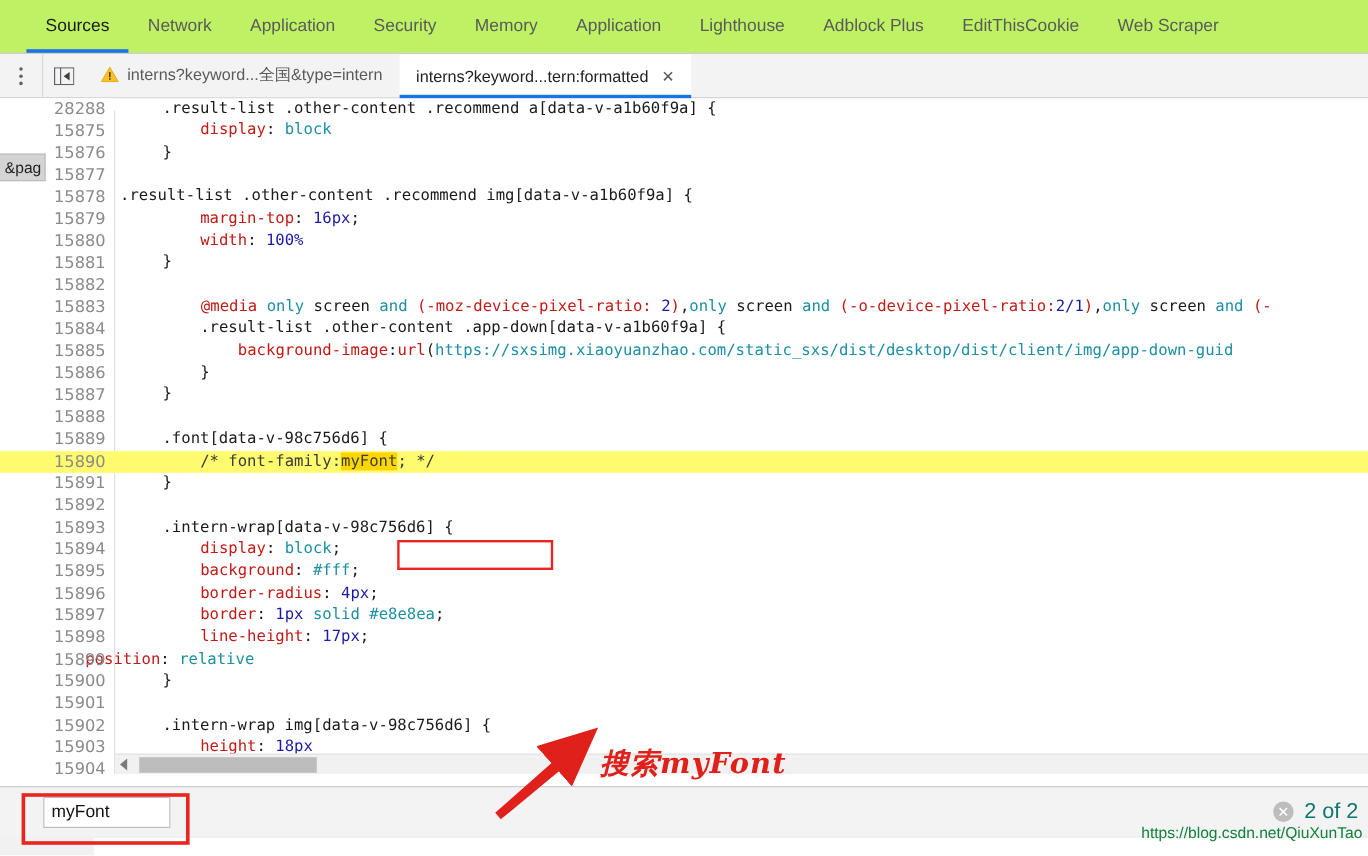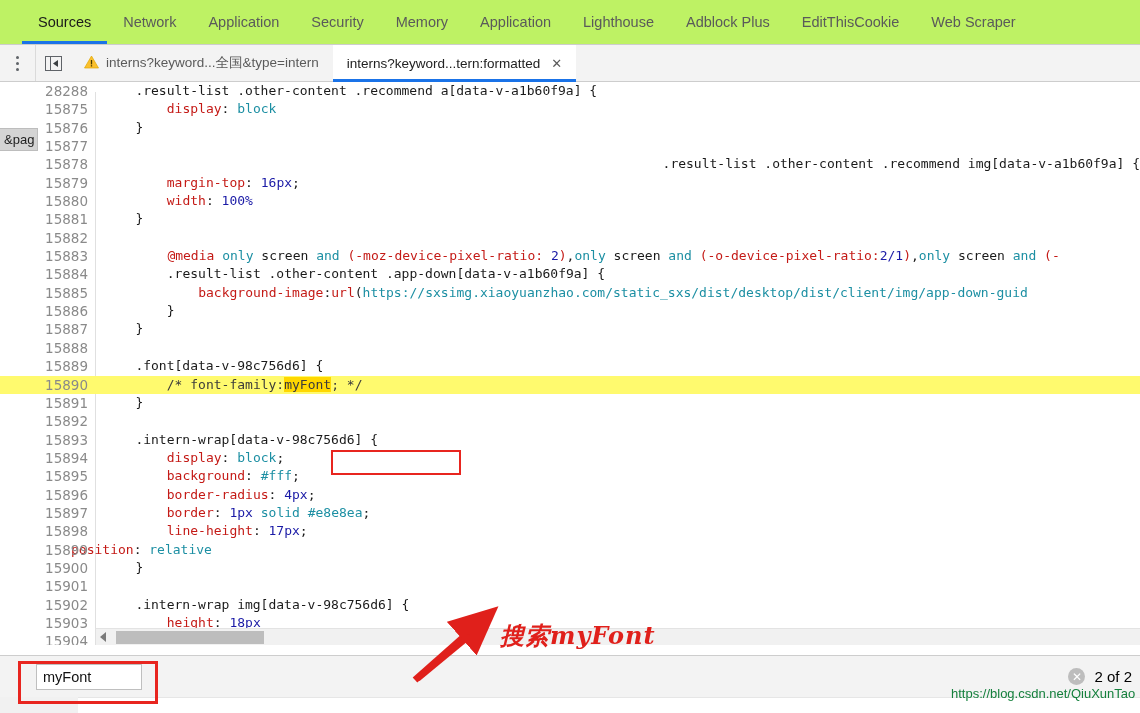--- a/index.html
+++ b/index.html
@@ -156,21 +156,21 @@
   #search-right{
     margin-left:auto; display:flex; align-items:center; gap:9px;
     padding-right:8px;
   }
   #cancel-icon{
     width:17px;height:17px;border-radius:50%;background:#bdbdbd;
     display:flex;align-items:center;justify-content:center;
     color:#ffffff;font-size:12px;line-height:1;
     font-family:"Liberation Sans",sans-serif;
   }
-  #match-count{ font-size:15px; color:#000000; white-space:nowrap;text-align:right; }
+  #match-count{ font-size:18px; color:#0f766e; white-space:nowrap;text-align:right; }
 
   
   #search-box-annot{
     position:absolute; left:18px; top:661px;
     width:140px; height:43px;
     border:3px solid #e8251f;
     z-index:9;
   }
 
   
@@ -290,21 +290,21 @@
       <div class="code-row">
         <div class="lineno">15876</div>
         <div class="codetext" style="padding-left: 135.4px;"><span class="punc">}</span></div>
       </div>
       <div class="code-row">
         <div class="lineno">15877</div>
         <div class="codetext" style="padding-left: 104px;"></div>
       </div>
       <div class="code-row">
         <div class="lineno">15878</div>
-        <div class="codetext" style="padding-left: 77px; text-align: right;"><span class="sel">.result-list .other-content .recommend img[data-v-a1b60f9a] {</span></div>
+        <div class="codetext" style="padding-left: 100px;"><span class="sel">.result-list .other-content .recommend img[data-v-a1b60f9a] {</span></div>
       </div>
       <div class="code-row">
         <div class="lineno">15879</div>
         <div class="codetext" style="padding-left: 166.8px;"><span class="prop">margin-top</span><span class="punc">: </span><span class="num">16px</span><span class="punc">;</span></div>
       </div>
       <div class="code-row">
         <div class="lineno">15880</div>
         <div class="codetext" style="padding-left: 166.8px;"><span class="prop">width</span><span class="punc">: </span><span class="num">100%</span></div>
       </div>
       <div class="code-row">

